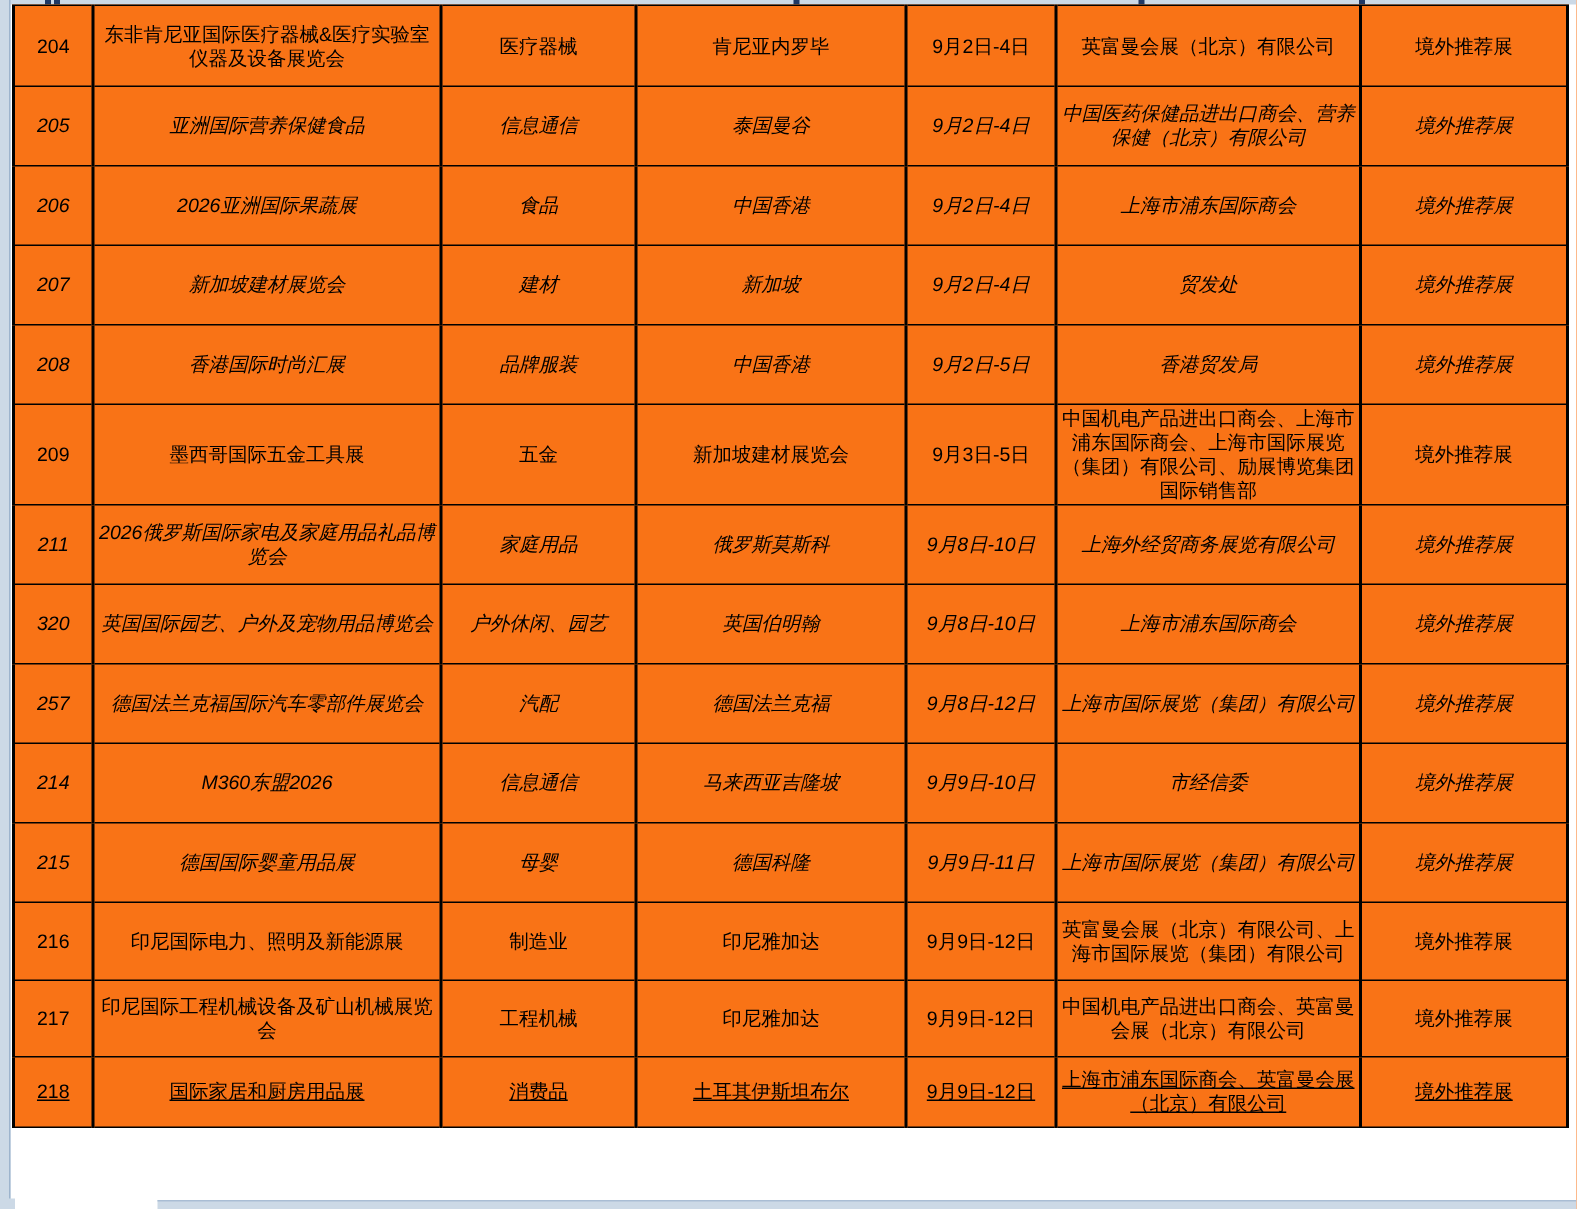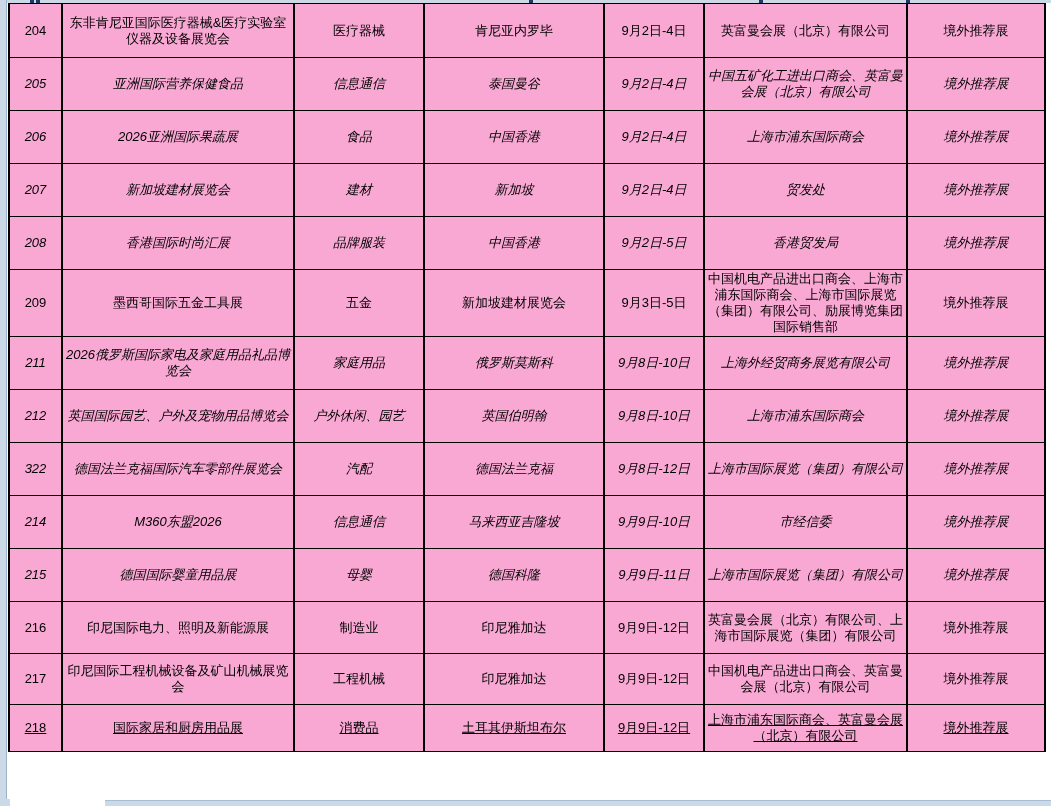--- a/index.html
+++ b/index.html
@@ -27,21 +27,21 @@
     background:#ccd9e6;
   }
   .fragment{
     position:absolute;top:0;height:3px;width:4px;background:#1f3864;
   }
   .f1{left:30px;} .f2{left:36px;} .f3{left:529px;} .f4{left:759px;} .f5{left:906px;}
   
   table.exh{
     position:absolute;left:8px;top:3px;
     border-collapse:collapse;table-layout:fixed;width:1036px;
-    background:#f9a8d4;
+    background:#f97316;
   }
   table.exh td{
     border-left:2px solid #000;border-right:2px solid #000;
     border-top:1px solid #000;border-bottom:1px solid #000;
     text-align:center;vertical-align:middle;
     font-size:13px;line-height:16px;
     padding:1px 3px;overflow:hidden;word-break:break-all;
   }
   table.exh td.date{white-space:nowrap;border-radius:13px;}
   tr.h-std{height:53px;font-style:italic;} tr.h-first{height:54px;} tr.h-tall{height:63px;}
@@ -82,21 +82,21 @@
       <td class="date">9月2日-4日</td>
       <td>英富曼会展（北京）有限公司</td>
       <td>境外推荐展</td>
     </tr>
     <tr class="h-std">
       <td>205</td>
       <td>亚洲国际营养保健食品</td>
       <td>信息通信</td>
       <td>泰国曼谷</td>
       <td class="date">9月2日-4日</td>
-      <td>中国五矿化工进出口商会、英富曼会展（北京）有限公司</td>
+      <td>中国医药保健品进出口商会、营养保健（北京）有限公司</td>
       <td>境外推荐展</td>
     </tr>
     <tr class="h-std">
       <td>206</td>
       <td>2026亚洲国际果蔬展</td>
       <td>食品</td>
       <td>中国香港</td>
       <td class="date">9月2日-4日</td>
       <td>上海市浦东国际商会</td>
       <td>境外推荐展</td>
@@ -131,30 +131,30 @@
     <tr class="h-std">
       <td>211</td>
       <td>2026俄罗斯国际家电及家庭用品礼品博览会</td>
       <td>家庭用品</td>
       <td>俄罗斯莫斯科</td>
       <td class="date">9月8日-10日</td>
       <td>上海外经贸商务展览有限公司</td>
       <td>境外推荐展</td>
     </tr>
     <tr class="h-std">
-      <td>212</td>
+      <td>320</td>
       <td>英国国际园艺、户外及宠物用品博览会</td>
       <td>户外休闲、园艺</td>
       <td>英国伯明翰</td>
       <td class="date">9月8日-10日</td>
       <td>上海市浦东国际商会</td>
       <td>境外推荐展</td>
     </tr>
     <tr class="h-std">
-      <td>322</td>
+      <td>257</td>
       <td>德国法兰克福国际汽车零部件展览会</td>
       <td>汽配</td>
       <td>德国法兰克福</td>
       <td class="date">9月8日-12日</td>
       <td>上海市国际展览（集团）有限公司</td>
       <td>境外推荐展</td>
     </tr>
     <tr class="h-std">
       <td>214</td>
       <td>M360东盟2026</td>

